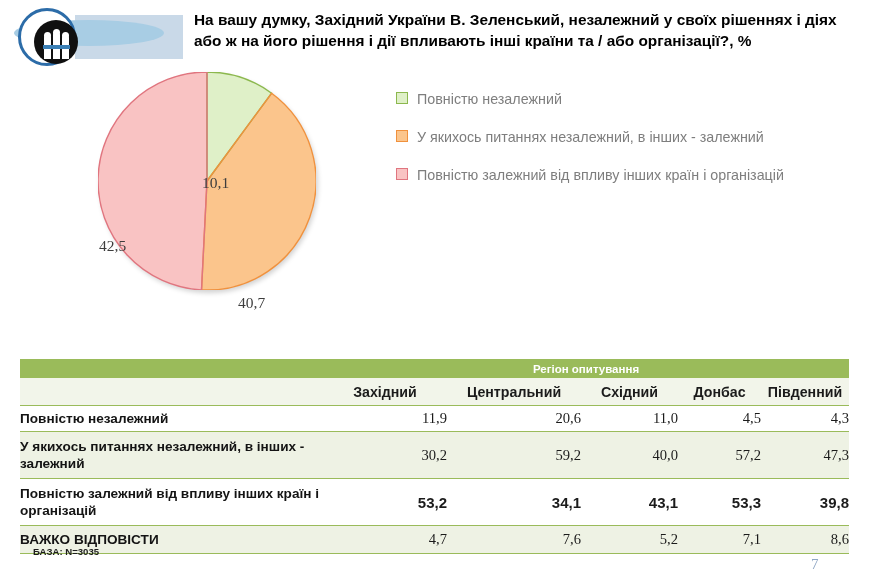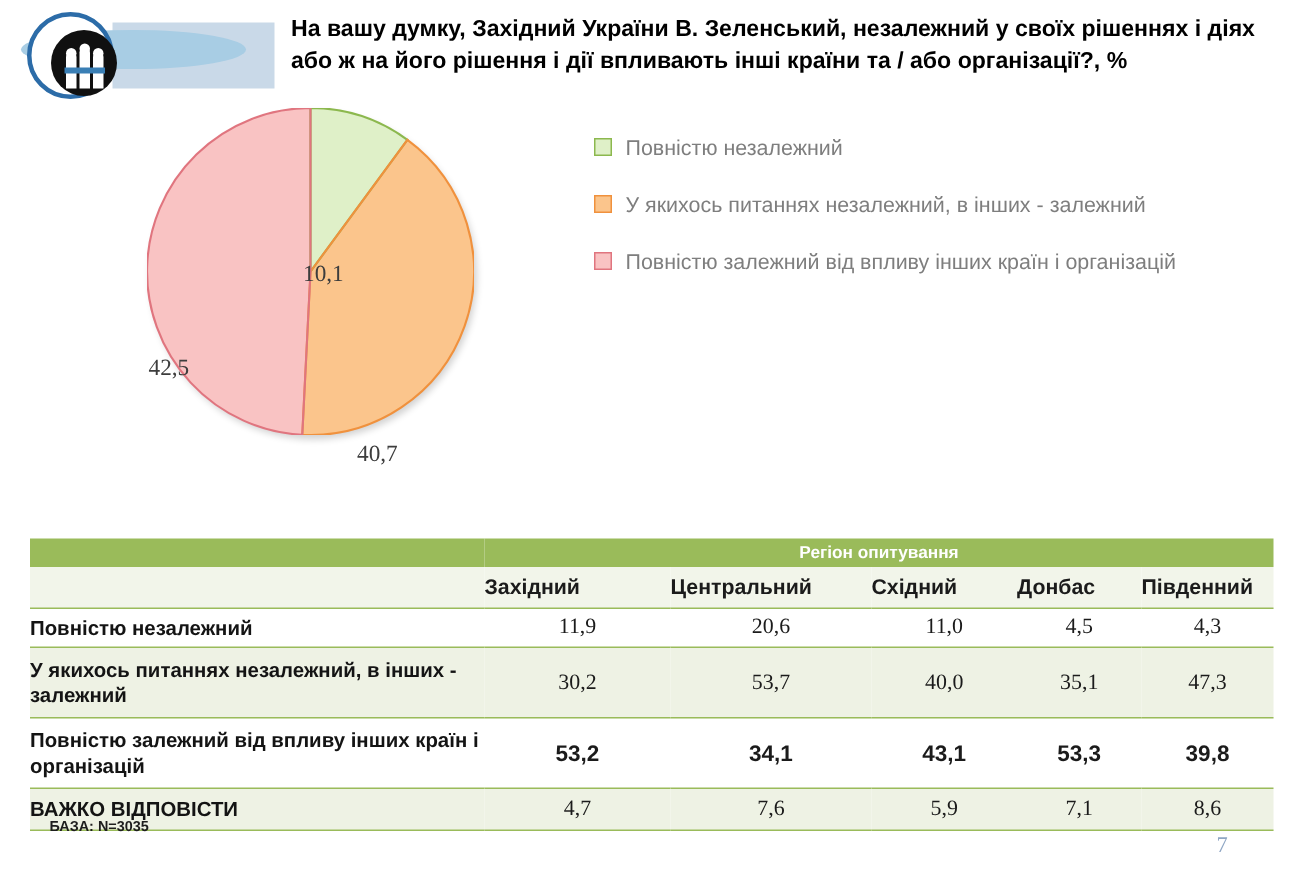--- a/index.html
+++ b/index.html
@@ -188,37 +188,38 @@
     font-size: 11.5px;
     font-weight: bold;
     text-align: center;
     height: 19px;
   }
   .col-head-row { background: #f2f5ea; }
   .col-head {
     font-size: 14.2px;
     font-weight: bold;
     color: #1b1b1b;
+    text-align: center;
     height: 27px;
     border-bottom: 1.6px solid #9ABB5A;
   }
   .col-head-blank { border-bottom: 1.6px solid #9ABB5A; }
   .row-white { background: #ffffff; }
   .row-tint  { background: #eef2e4; }
   .rlabel {
     font-size: 13.6px;
     font-weight: bold;
     color: #141414;
     padding-left: 4px;
     line-height: 17px;
   }
   .rval {
     font-size: 14.6px;
     color: #1b1b1b;
-    text-align: center;
+    text-align: right;
     font-family: "Liberation Serif", serif;
   }
   .rval.bold { font-weight: bold; font-family: "Liberation Sans", sans-serif; font-size: 15px; }
   tr.bordered > td { border-bottom: 1.6px solid #9ABB5A; }
   tr.tall1 > td { height: 25px; }
   tr.tall2 > td { height: 46px; }
   tr.tall3 > td { height: 46px; }
   tr.tall4 > td { height: 27px; }
 
   
@@ -316,40 +317,40 @@
       <td class="rval">11,9</td>
       <td class="rval">20,6</td>
       <td class="rval">11,0</td>
       <td class="rval">4,5</td>
       <td class="rval">4,3</td>
     </tr>
 
     <tr class="row-tint bordered tall2">
       <td class="rlabel">У якихось питаннях незалежний, в інших - залежний</td>
       <td class="rval">30,2</td>
-      <td class="rval">53,7</td>
+      <td class="rval">59,2</td>
       <td class="rval">40,0</td>
-      <td class="rval">35,1</td>
+      <td class="rval">57,2</td>
       <td class="rval">47,3</td>
     </tr>
 
     <tr class="row-white bordered tall3">
       <td class="rlabel">Повністю залежний від впливу інших країн і організацій</td>
       <td class="rval bold">53,2</td>
       <td class="rval bold">34,1</td>
       <td class="rval bold">43,1</td>
       <td class="rval bold">53,3</td>
       <td class="rval bold">39,8</td>
     </tr>
 
     <tr class="row-tint bordered tall4">
       <td class="rlabel">ВАЖКО ВІДПОВІСТИ</td>
       <td class="rval">4,7</td>
       <td class="rval">7,6</td>
-      <td class="rval">5,9</td>
+      <td class="rval">5,2</td>
       <td class="rval">7,1</td>
       <td class="rval">8,6</td>
     </tr>
   </tbody>
 </table>
 
 <div id="footer">
   <div>БАЗА: N=3035</div>
 </div>
 <div id="page-number">7</div>

